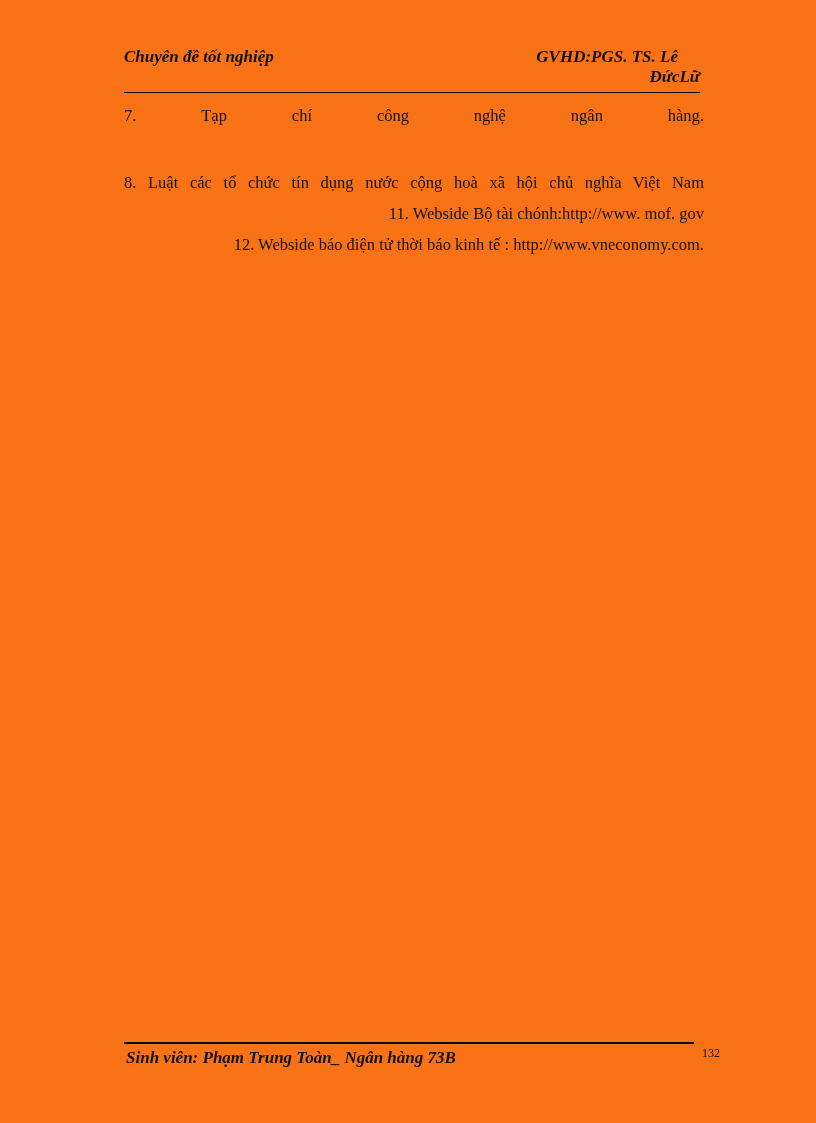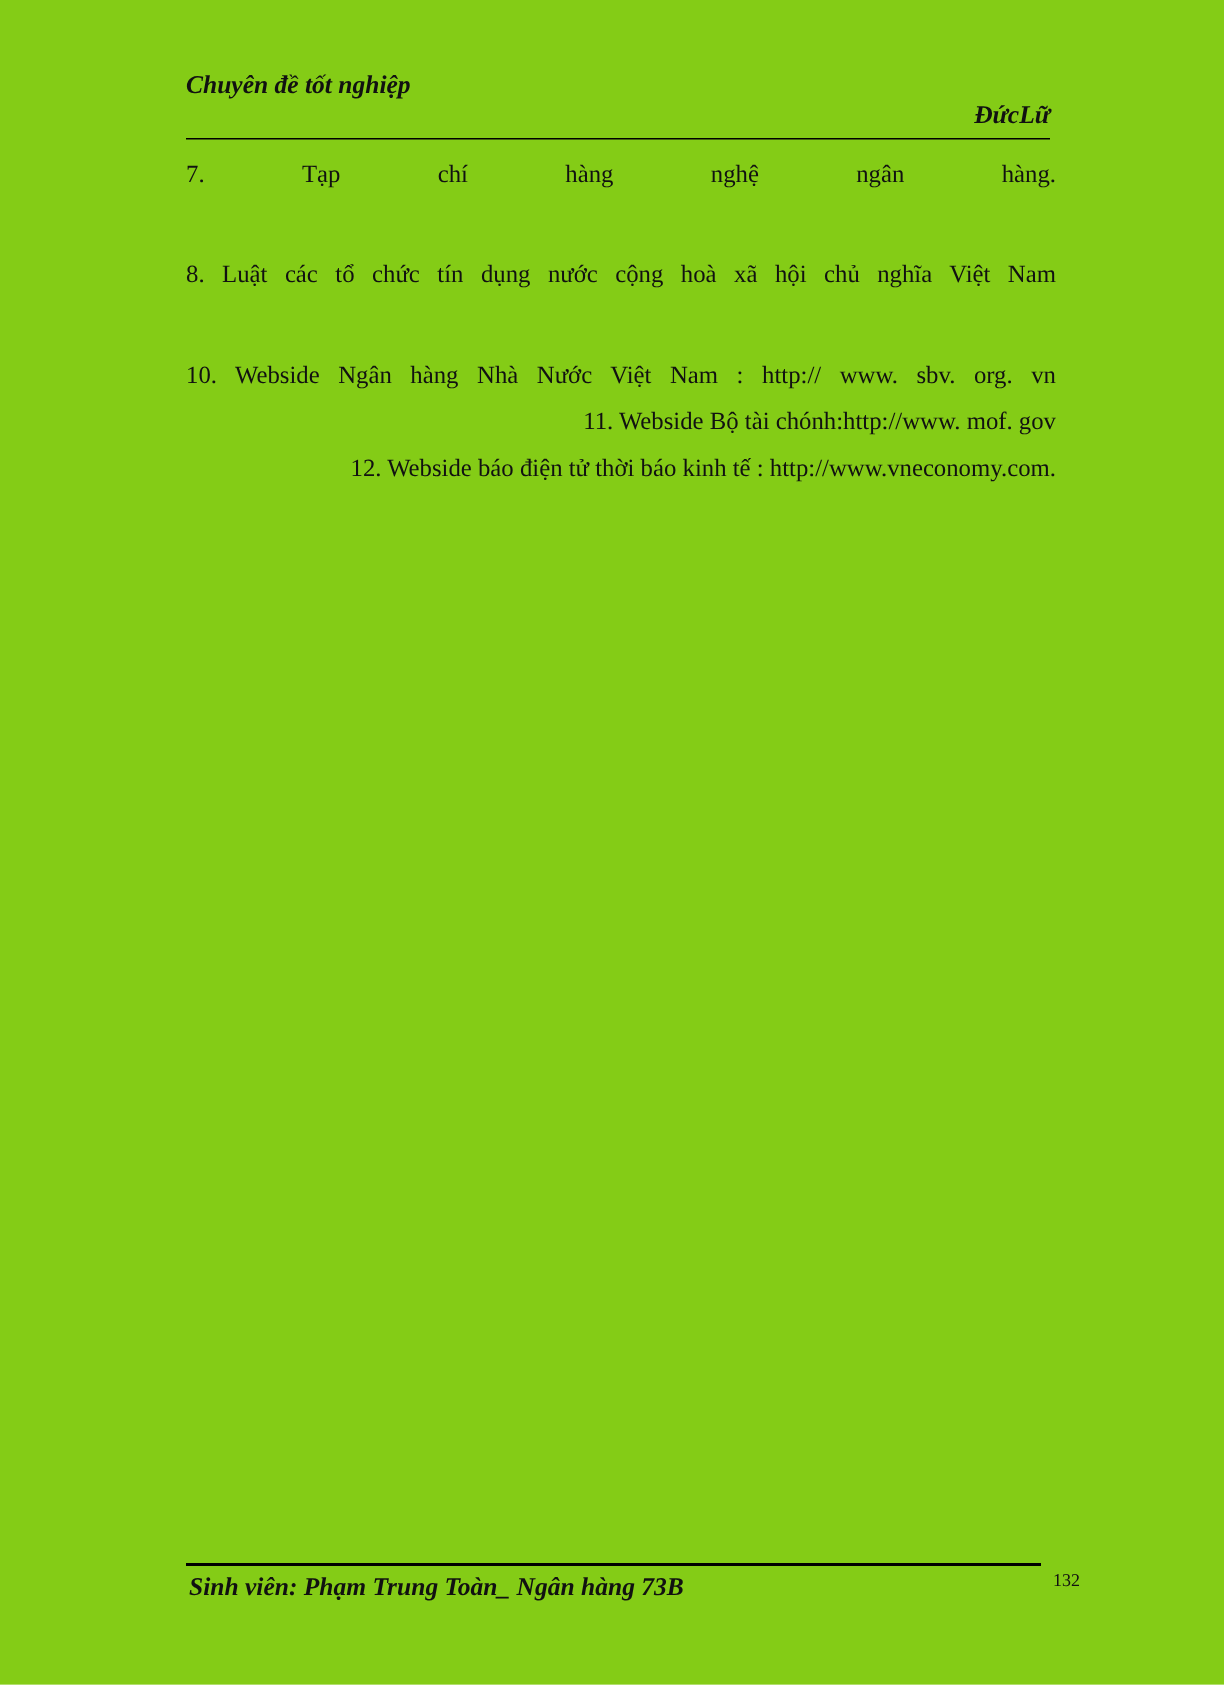--- a/index.html
+++ b/index.html
@@ -13,21 +13,21 @@
     font-family: "Liberation Serif", serif;
     color: #111111;
     position: relative;
     overflow: hidden;
   }
   .page {
     position: absolute;
     left: 0; top: 0;
     width: 816px;
     height: 1123px;
-    background: #84cc16;
+    background: #f97316;
   }
 
   
   .header {
     position: absolute;
     left: 124px;
     top: 46px;
     width: 576px;
   }
   .header-row {
@@ -130,41 +130,41 @@
   }
 </style>
 </head>
 <body>
 
 <div class="page">
 
   <div class="header">
     <div class="header-row">
       <span class="header-left">Chuyên đề tốt nghiệp</span>
+      <span class="header-right">GVHD:PGS. TS. Lê</span>
     </div>
     <div class="header-left-2">ĐứcLữ</div>
   </div>
   <div class="header-rule"></div>
 
   <div class="content">
 
     <div class="ref-line justify">
       <span>7.</span>
       <span>Tạp</span>
       <span>chí</span>
-      <span>hàng</span>
+      <span>công</span>
       <span>nghệ</span>
       <span>ngân</span>
       <span>hàng.</span>
     </div>
 
     <div class="ref-line spread">8. Luật các tổ chức tín dụng nước cộng hoà xã hội chủ nghĩa Việt Nam</div>
 
 
-    <div class="ref-line spread">10. Webside Ngân hàng Nhà Nước Việt Nam : http:// www. sbv. org. vn</div>
 
     <div class="ref-line wrap-tight">11. Webside Bộ tài chónh:http://www. mof. gov</div>
 
     <div class="ref-line wrap-tight">12. Webside báo điện tử thời báo kinh tế : http://www.vneconomy.com.</div>
 
   </div>
 
   <div class="footer-rule"></div>
   <div class="footer-text">Sinh viên: Phạm Trung Toàn_ Ngân hàng 73B</div>
   <div class="page-number">132</div>

